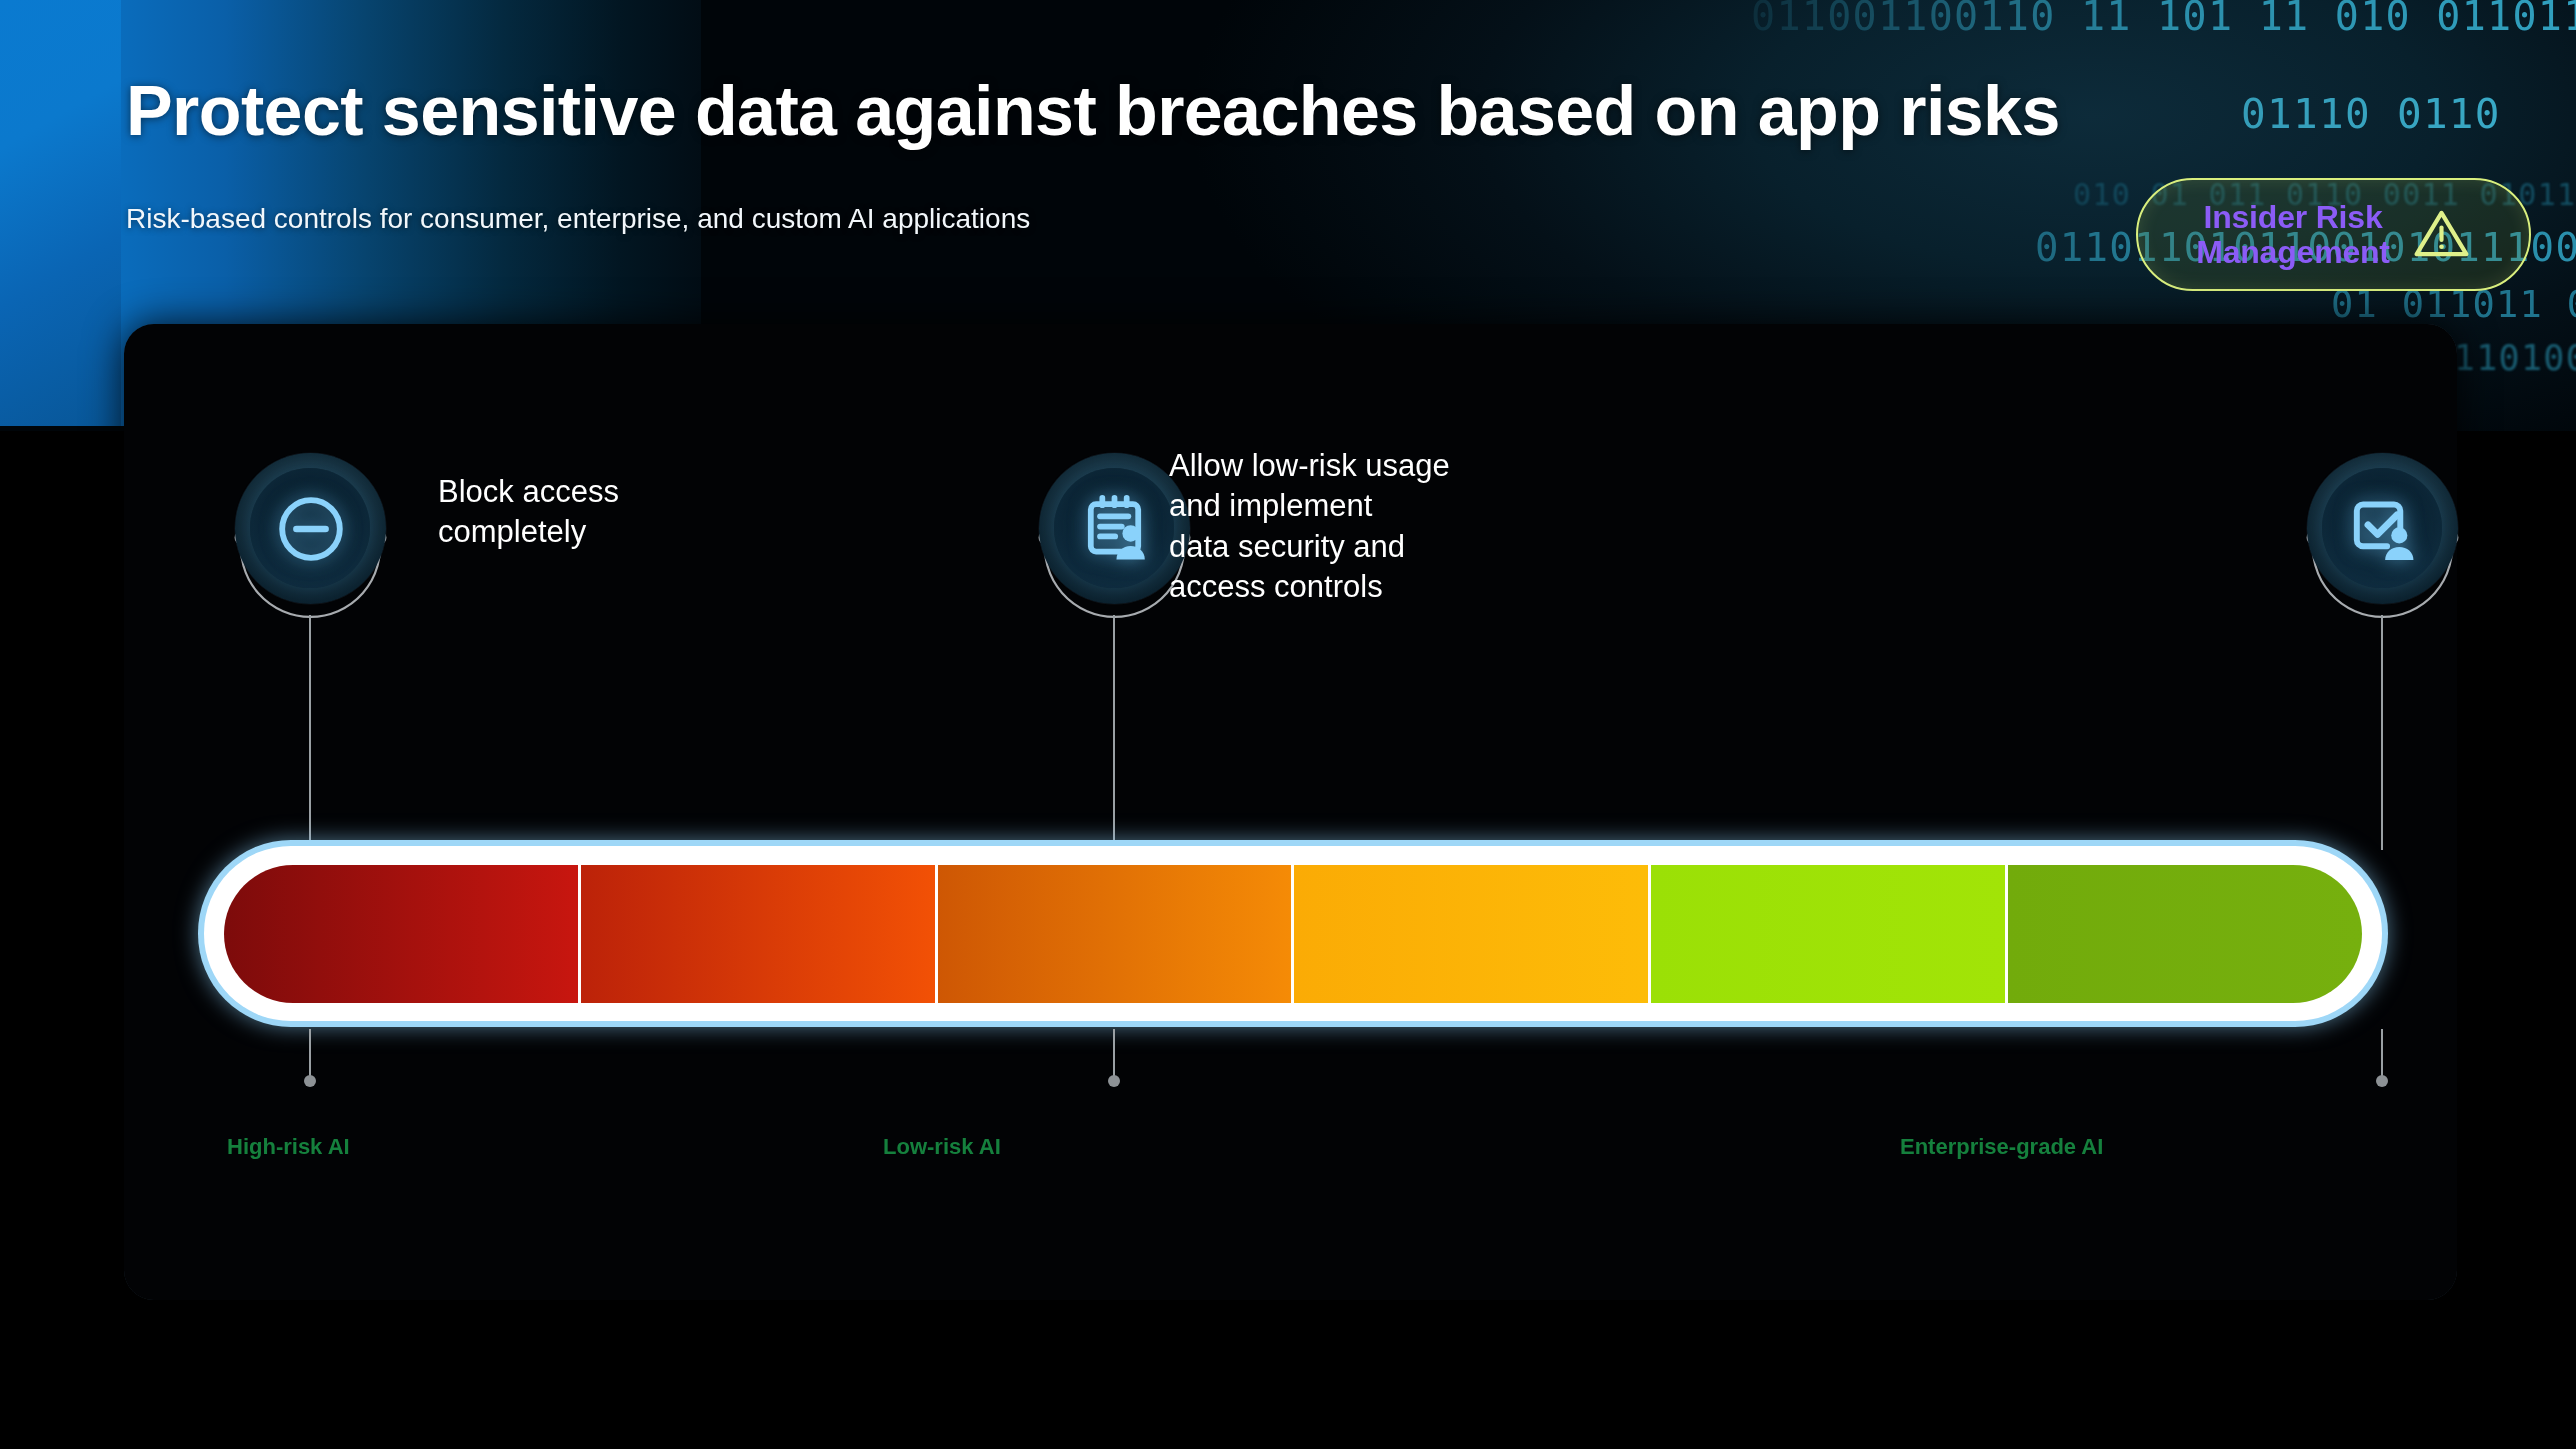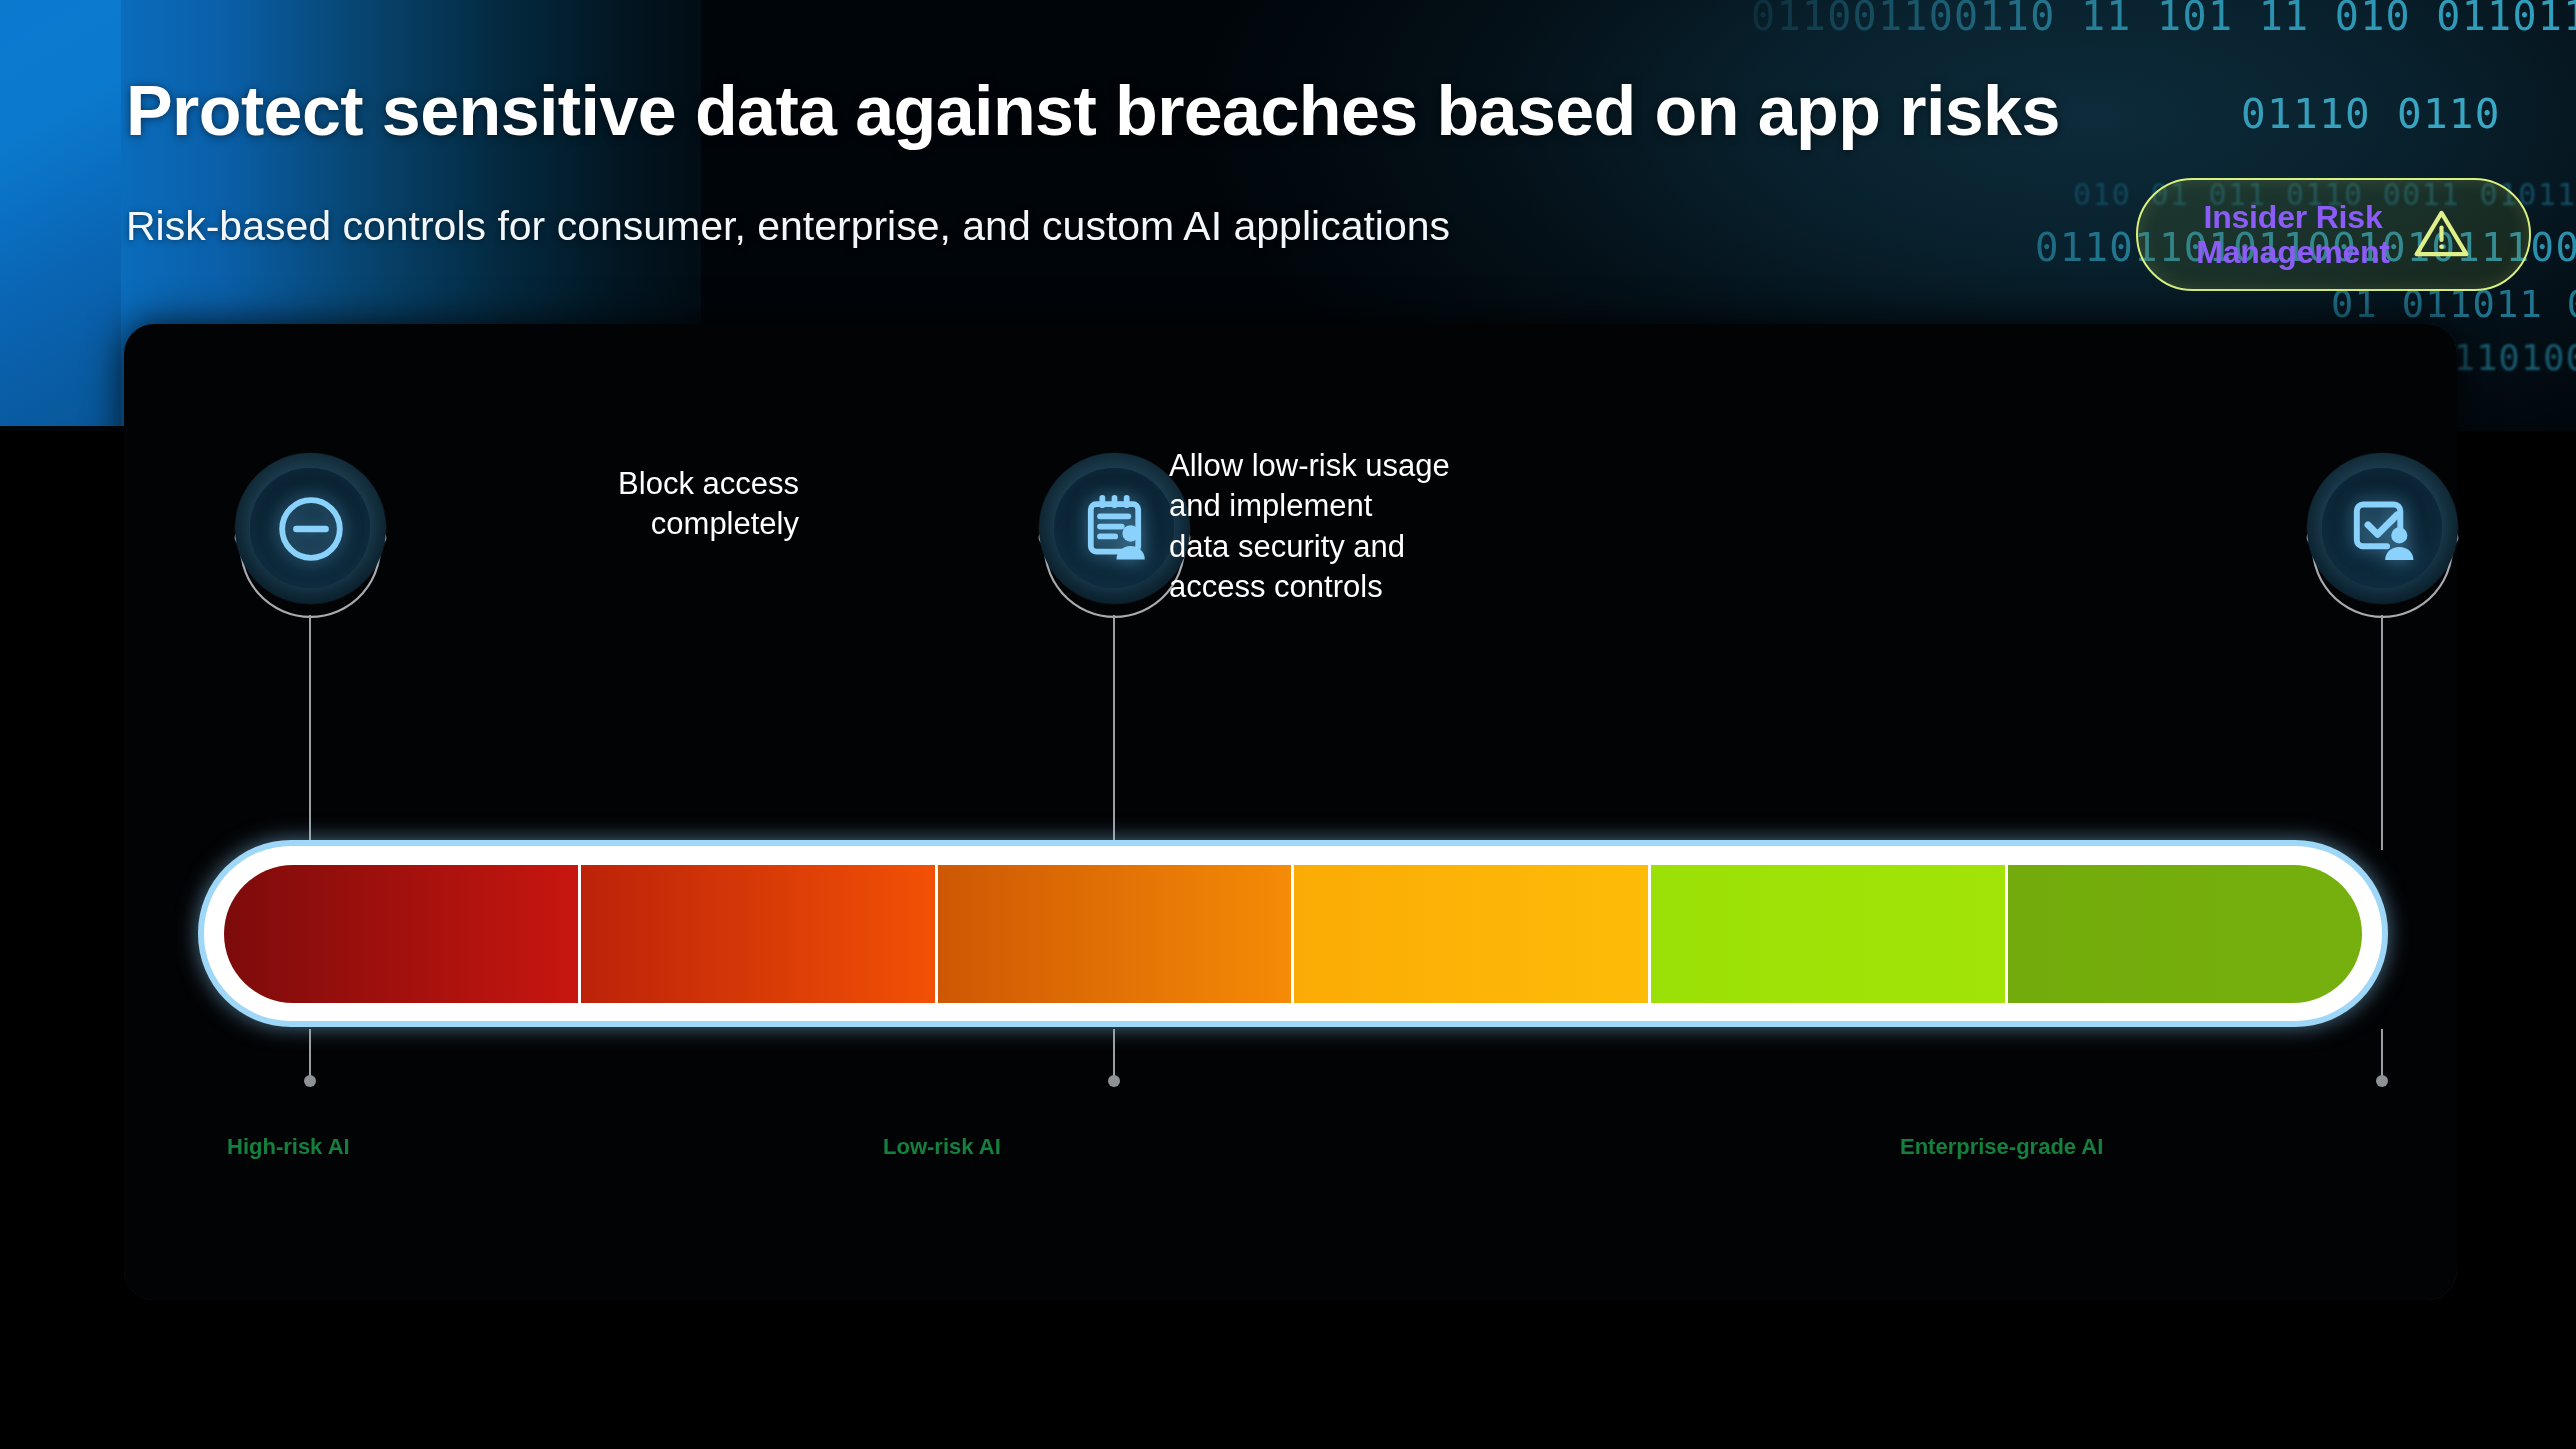--- a/index.html
+++ b/index.html
@@ -39,21 +39,21 @@
 
   
   #header { position:absolute; left:0; top:0; width:2228px; height:322px; }
   #page-title {
     position:absolute; left:126px; top:71px;
     font-size:70px; font-weight:700; color:#ffffff; letter-spacing:-0.6px;
     text-shadow:0 1.3px 9px rgba(0,0,0,.55);
   }
   #page-subtitle {
     position:absolute; left:126px; top:203px;
-    font-size:41px; font-weight:400; color:#f2f7fb; letter-spacing:0px;
+    font-size:28px; font-weight:400; color:#f2f7fb; letter-spacing:0px;
     text-shadow:0 1.3px 6.4px rgba(0,0,0,.5);
   }
 
   
   #irm-badge {
     position:absolute; left:2136px; top:178px; width:395px; height:113px;
     border:2.6px solid #d9ef7e; border-radius:57px;
     background:rgba(120,140,40,0.17);
     display:flex; align-items:center; justify-content:center; gap:22px;
     box-shadow:0 0 18px rgba(217,239,126,.14) inset;
@@ -172,21 +172,21 @@
     </svg>
     <div class="icon-ring-outer"></div>
     <div class="icon-ring-inner"></div>
     <div class="icon-glyph">
       <svg width="76" height="76" viewBox="0 0 24 24" fill="none" stroke="#8ad2fb" stroke-width="1.85" stroke-linecap="round">
         <circle cx="12" cy="12" r="9.1"></circle>
         <line x1="7.4" y1="12" x2="16.6" y2="12" stroke-width="2.1"></line>
       </svg>
     </div>
   </div>
-  <div class="icon-desc" style="left:314px; top:140px; width:361px; text-align:right;">Block access
+  <div class="icon-desc" style="left:314px; top:148px; width:361px; text-align:left;">Block access
 completely</div>
   <div class="stem" style="left:185px; top:291px; height:235px;"></div>
 
   <div class="icon-node" style="left:897px; top:111px;">
     <svg class="icon-arc" viewBox="0 0 330 340">
       <path d="M58 172 A 108 108 0 1 0 272 172" fill="none" stroke="#a7abaf" stroke-width="3.4" stroke-linecap="round"></path>
       <circle cx="58" cy="172" r="11" fill="#8d9296"></circle>
       <circle cx="272" cy="172" r="11" fill="#8d9296"></circle>
     </svg>
     <div class="icon-ring-outer"></div>

